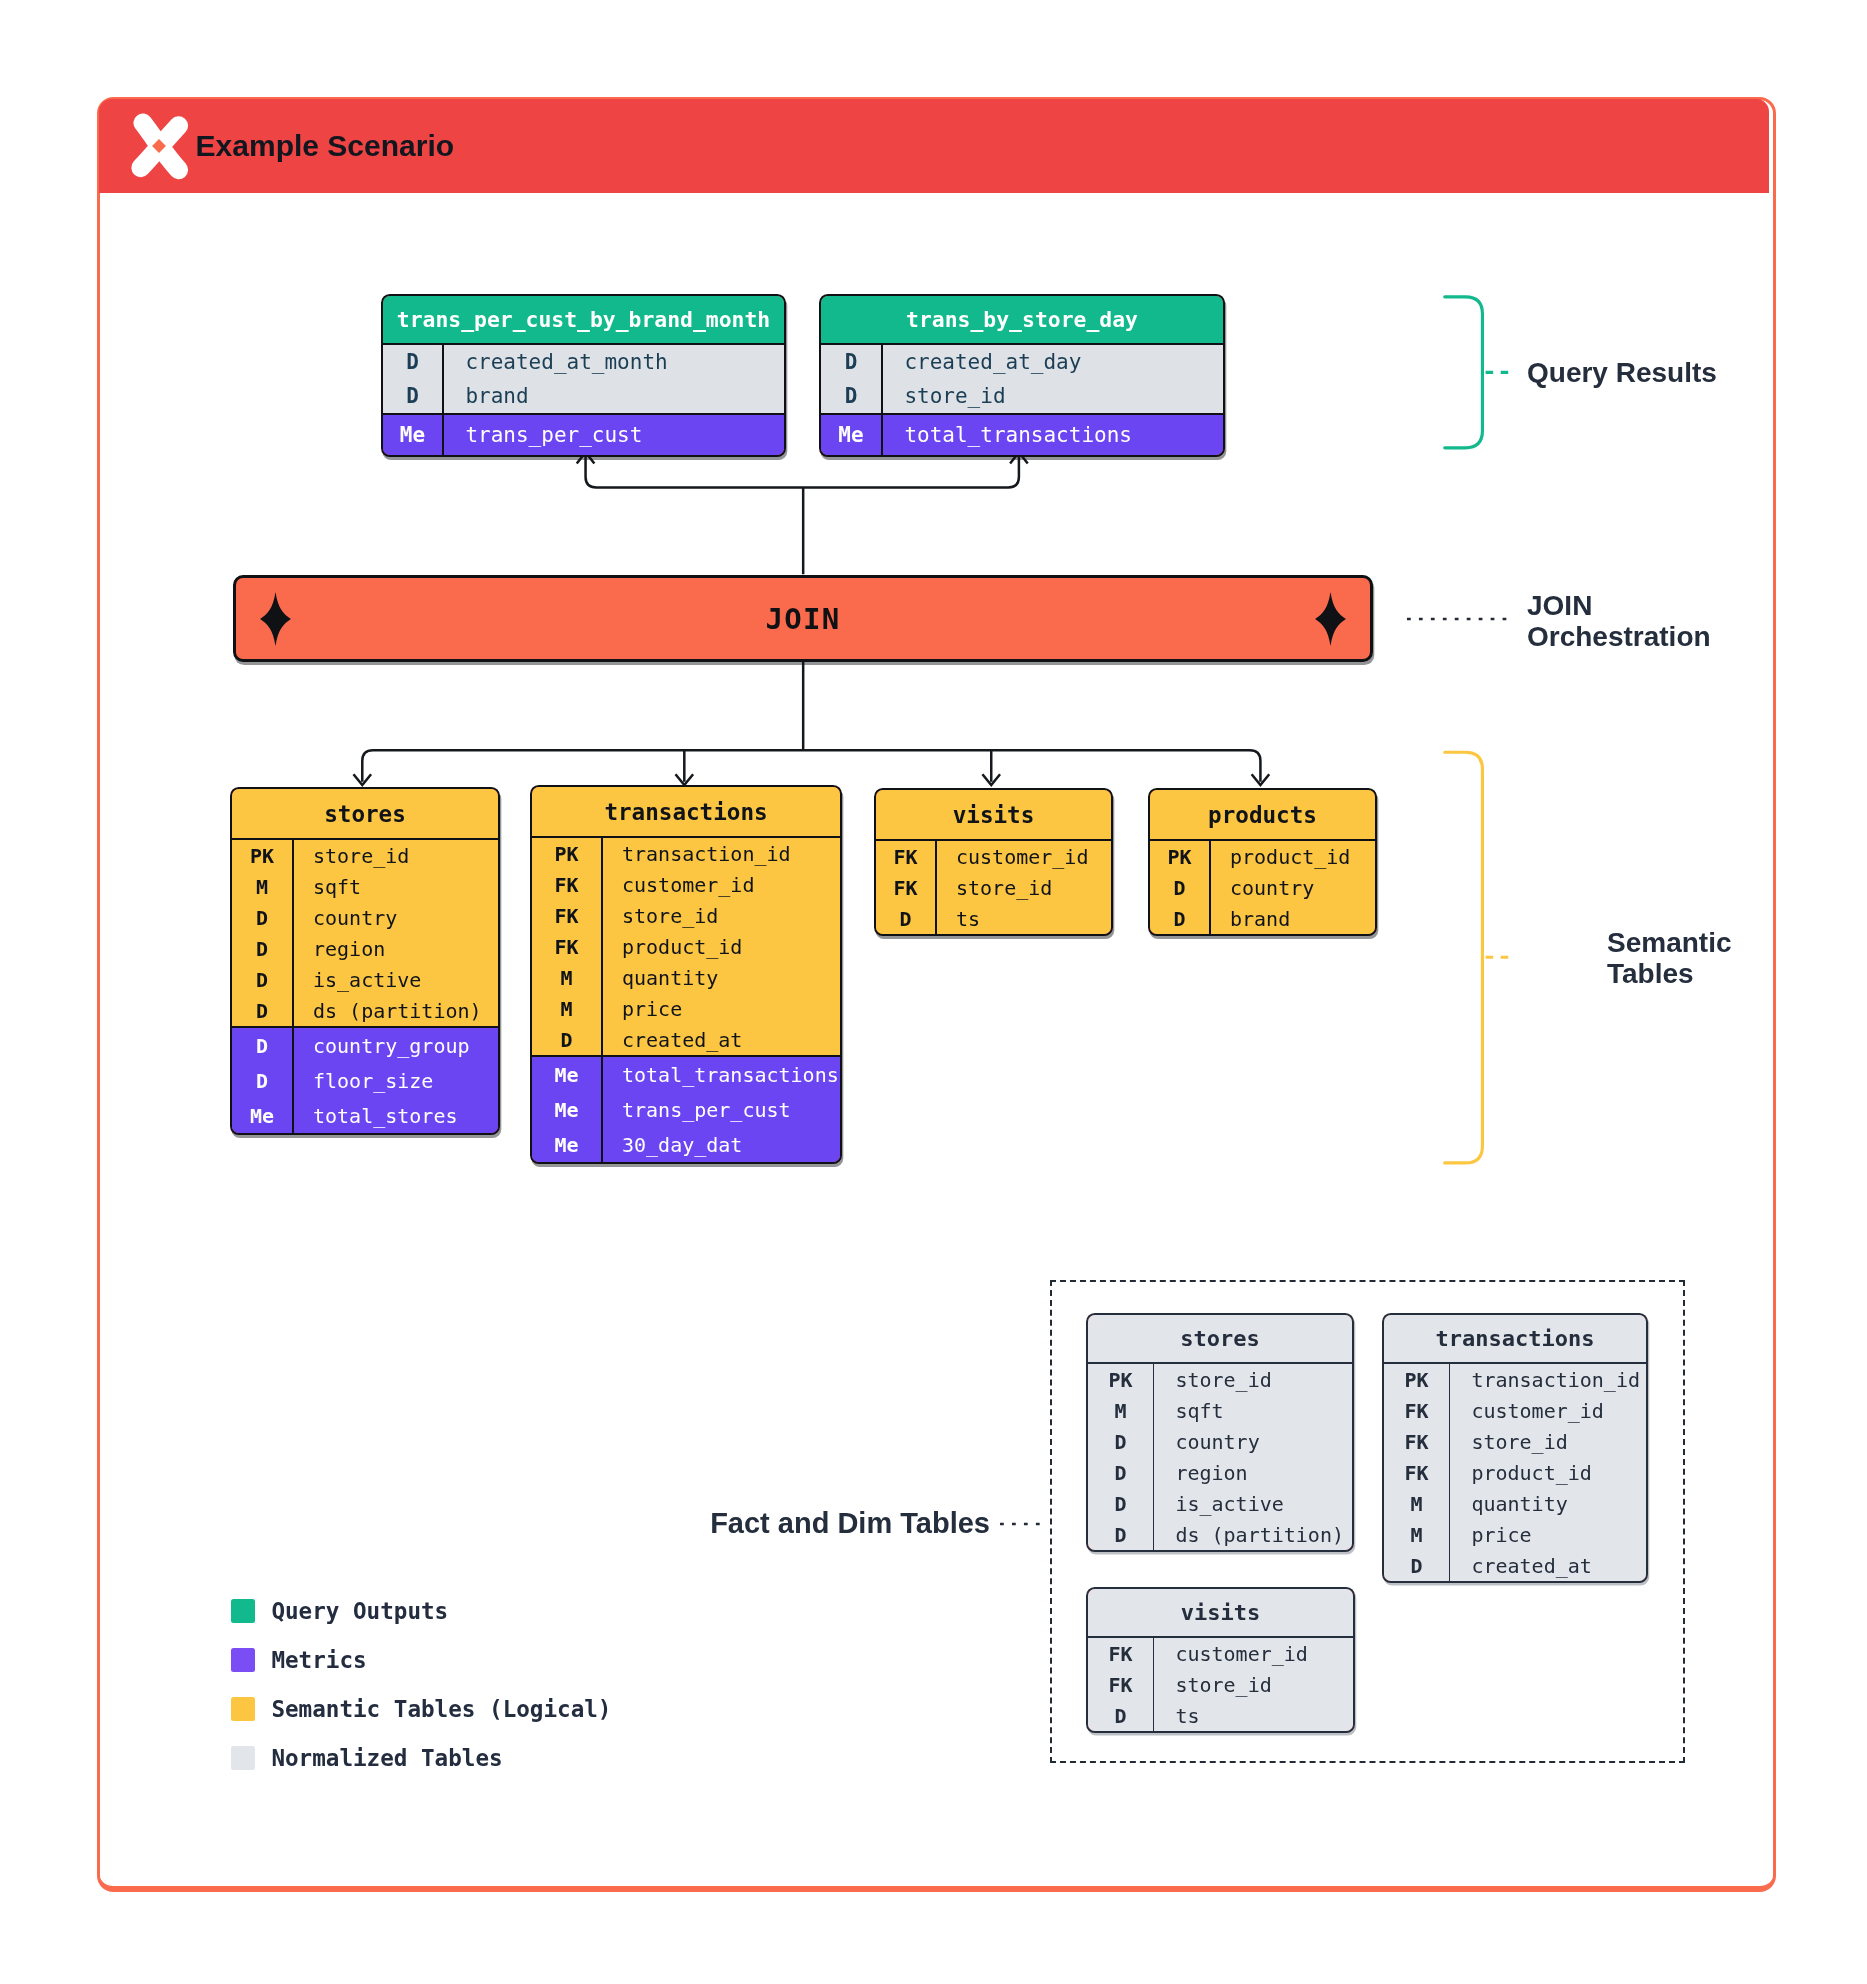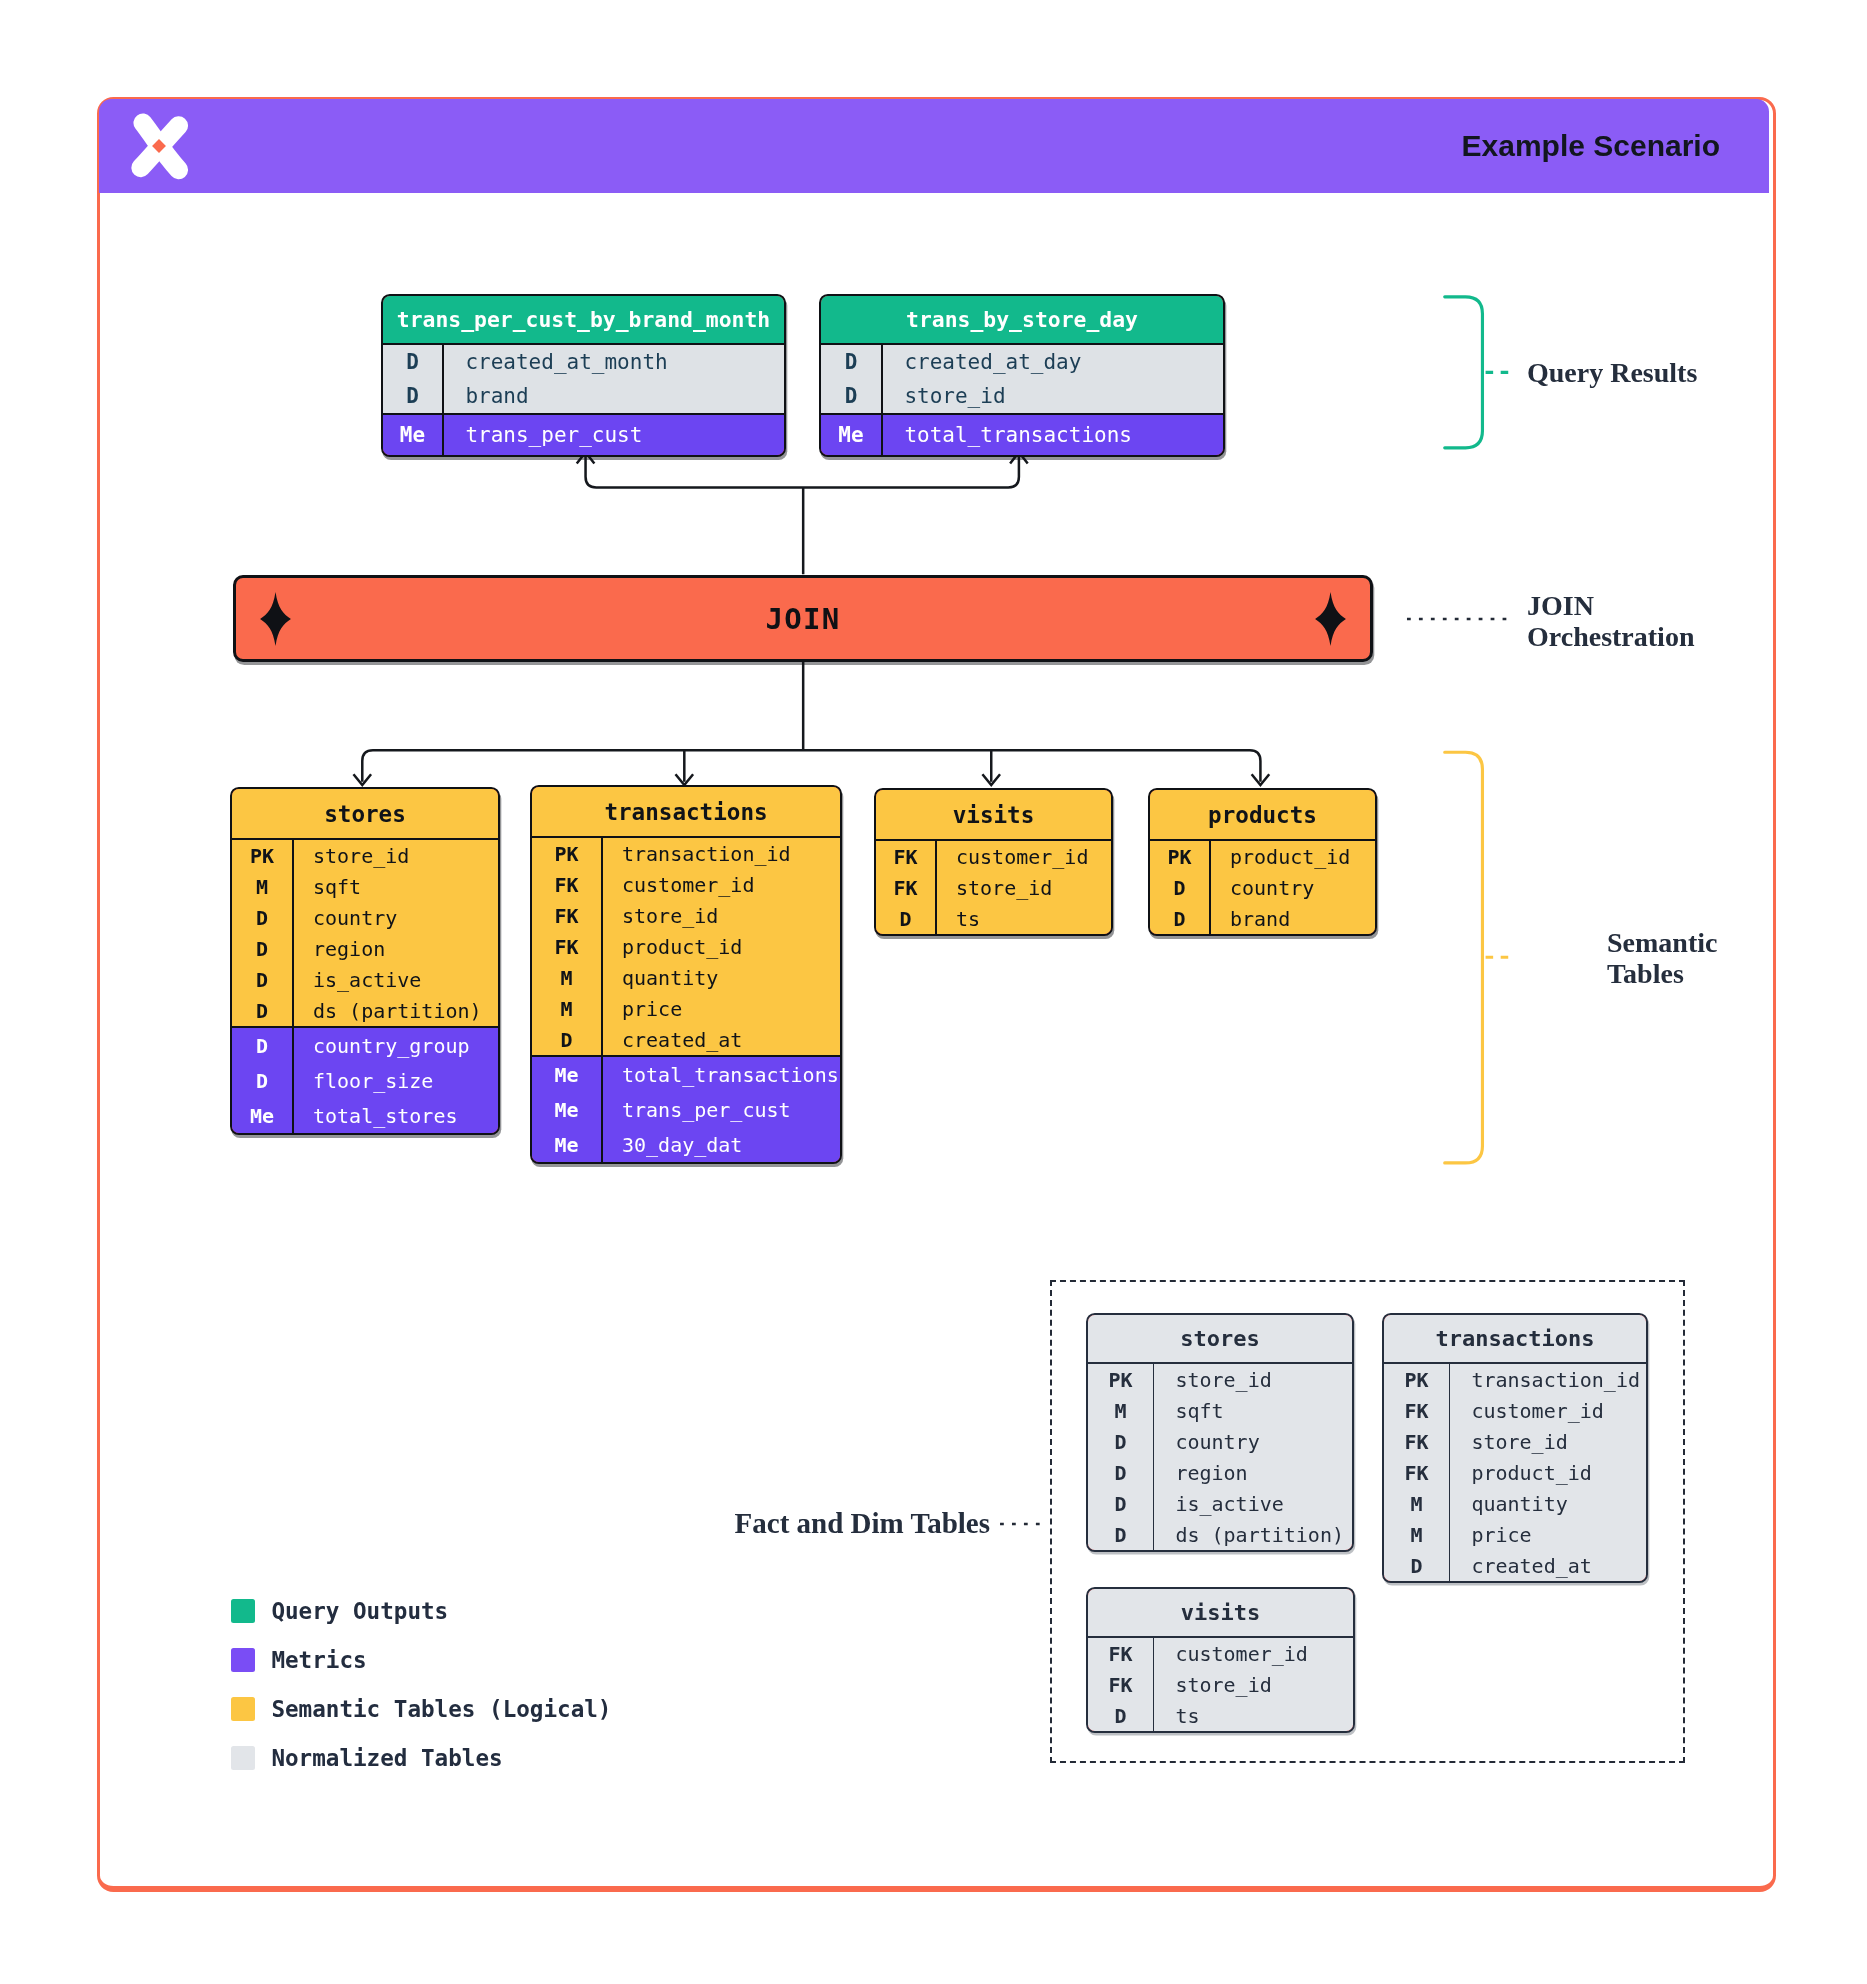--- a/index.html
+++ b/index.html
@@ -3,22 +3,22 @@
 <meta charset="utf-8">
 <style>
   html,body{margin:0;padding:0;background:#ffffff;}
   .canvas{position:relative;width:1868px;height:1985px;background:#ffffff;overflow:hidden;
           font-family:"DejaVu Sans Mono", monospace;}
 
   
   .card{position:absolute;left:97px;top:97px;width:1673px;height:1786px;
         background:#ffffff;border:3.1px solid #FA6A4D;border-bottom-width:6.3px;border-radius:16.4px;}
   .card-header{position:absolute;left:99px;top:99px;width:1670px;height:94px;
-        background:#8b5cf6;border-radius:12.6px 12.6px 0 0;display:flex;align-items:center;
-        justify-content:space-between;padding:0 49px 0 22.6px;box-sizing:border-box;}
+        background:#ef4444;border-radius:12.6px 12.6px 0 0;display:flex;align-items:center;
+        padding:0 49px 0 22.6px;box-sizing:border-box;}
   .logo{width:74px;height:70px;}
   .page-title{font-family:"Liberation Sans", sans-serif;font-weight:bold;font-size:30px;color:#12161F;}
 
   
   .dtable{position:absolute;border-radius:8.8px;overflow:hidden;background:#ef4444;
           box-shadow:1.3px 3.1px 0 rgba(17,19,24,.45);}
   .dt-header{display:flex;align-items:center;justify-content:center;font-weight:bold;}
   .dt-row{display:grid;grid-template-columns:var(--keyw,63px) 1fr;align-items:center;}
   .dt-key{display:flex;align-items:center;justify-content:center;font-weight:bold;height:100%;}
   .dt-field{padding-left:21.4px;font-weight:normal;white-space:nowrap;}
@@ -51,21 +51,21 @@
 
   
   .join-bar{position:absolute;left:233px;top:575px;width:1140px;height:87px;background:#FA6A4D;
             border:3.1px solid #0F1115;border-radius:10px;display:flex;align-items:center;justify-content:center;
             box-sizing:border-box;box-shadow:1.3px 3.1px 0 rgba(17,19,24,.45);}
   .join-label{font-size:29px;font-weight:bold;color:#0F1115;letter-spacing:1.3px;}
   .join-diamond{position:absolute;top:50%;transform:translateY(-50%);width:31px;height:54px;}
   .join-diamond.left{left:24px;} .join-diamond.right{right:24px;}
 
   
-  .anno{position:absolute;font-family:Liberation Serif, serif;font-weight:bold;color:#252E3D;
+  .anno{position:absolute;font-family:Liberation Sans, sans-serif;font-weight:bold;color:#252E3D;
         font-size:28px;line-height:31px;white-space:nowrap;}
 
   
   .dashed-box{position:absolute;left:1050px;top:1280px;width:635px;height:483px;
               border:2.5px dashed #232A36;box-sizing:border-box;}
 
   
   .legend{position:absolute;left:231px;top:1598px;display:flex;flex-direction:column;gap:22.6px;}
   .legend-item{display:flex;align-items:center;height:26.4px;}
   .legend-swatch{width:24px;height:24px;border-radius:2.5px;flex:0 0 auto;}

